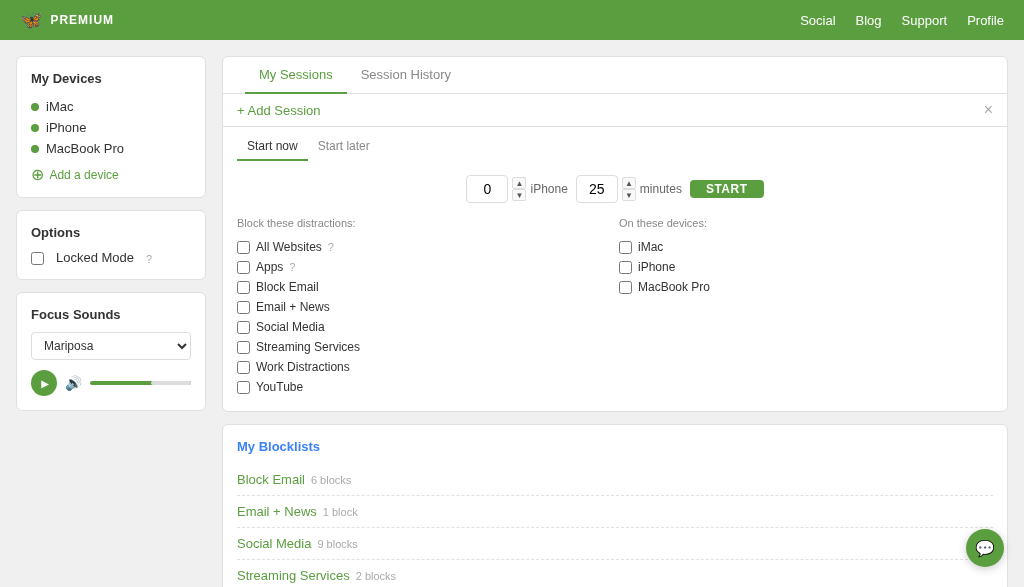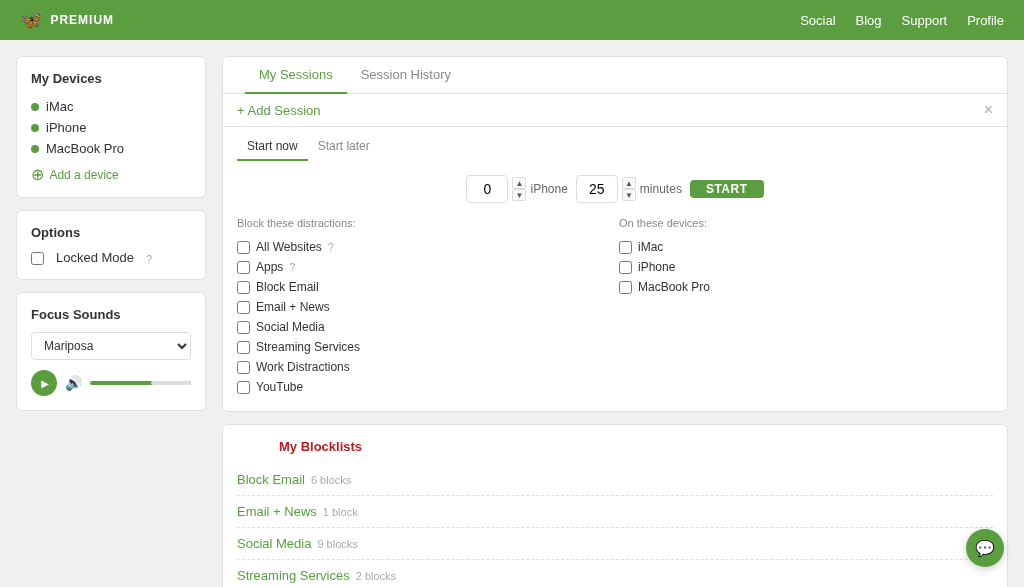--- a/index.html
+++ b/index.html
@@ -123,21 +123,21 @@
     .distraction-item input[type=checkbox] { width: 13px; height: 13px; flex-shrink: 0; }
     .distraction-item input[type=checkbox].device-cb { width: 13px; height: 13px; flex-shrink: 0; }
 
     
     .blocklists-card {
       background: white;
       border-radius: 6px;
       border: 1px solid #e0e0e0;
       padding: 14px;
     }
-    .blocklist-title { font-size: 13px; font-weight: 600; color: #b91c1c; margin-bottom: 10px; margin-left: 42px; }
+    .blocklist-title { font-size: 13px; font-weight: 600; color: #3b82f6; margin-bottom: 10px; }
     .blocklist-item {
       display: flex; align-items: center; justify-content: space-between;
       padding: 8px 0;
       border-bottom: 1px dashed #e0e0e0;
       cursor: pointer;
     }
     .blocklist-item:last-of-type { border-bottom: none; }
     .blocklist-name { color: #5a9e3f; font-size: 13px; }
     .blocklist-count { color: #aaa; font-size: 11px; margin-left: 6px; }
 

